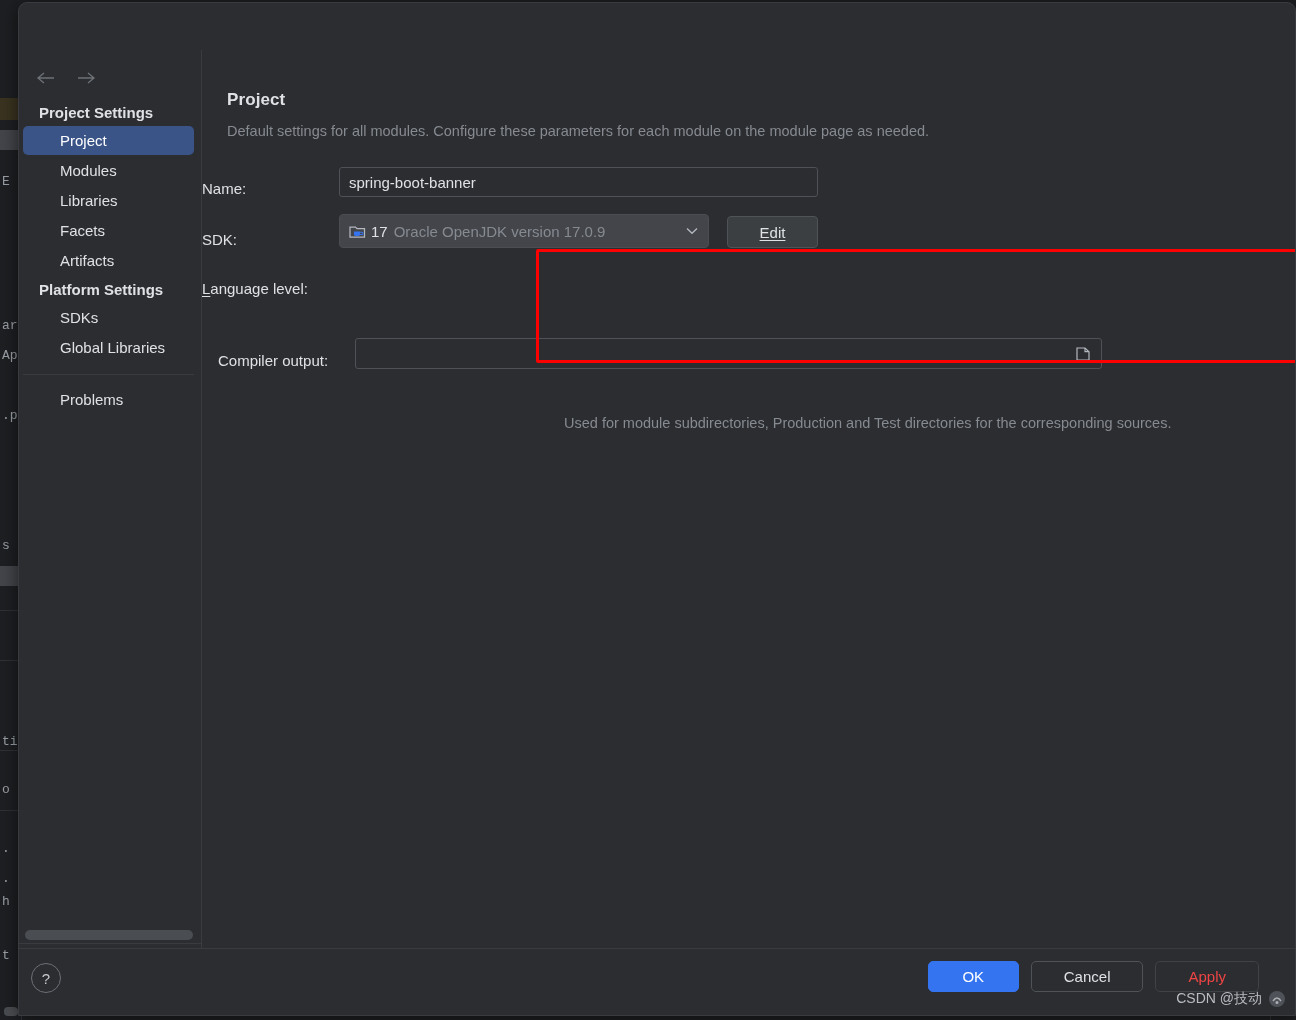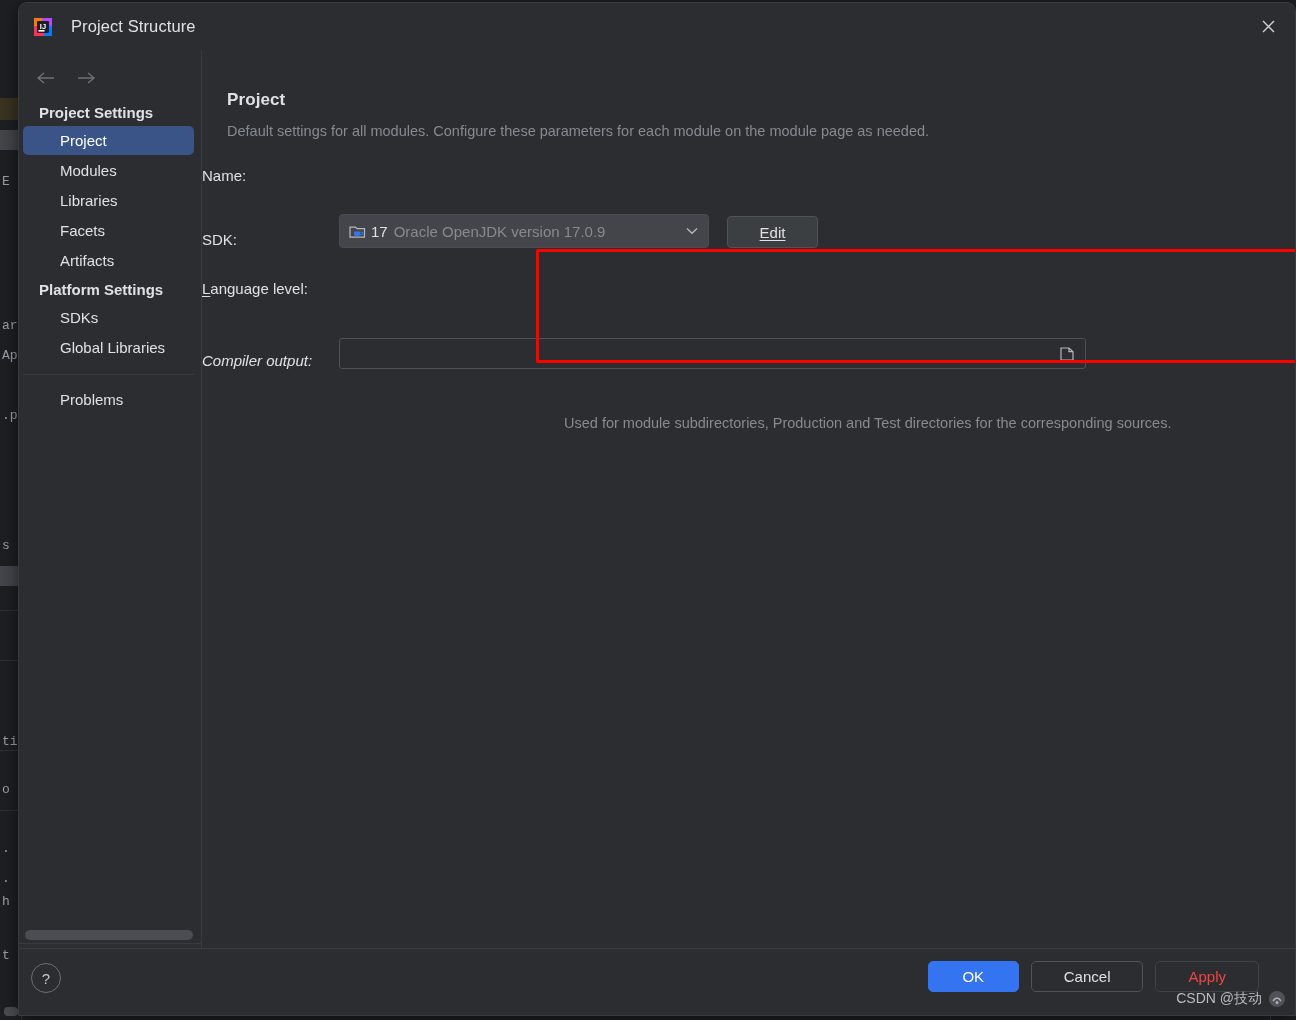--- a/index.html
+++ b/index.html
@@ -277,40 +277,20 @@
   <div class="bg-frag" style="left: 2px; top: 16px; color: rgb(154, 160, 166);">n</div>
       <div class="bg-frag" style="left: 2px; top: 462px; color: rgb(154, 160, 166);">}*</div>
       <div class="bg-frag" style="left: 2px; top: 162px; color: rgb(154, 160, 166);">}*</div>
       <div class="bg-frag" style="left: 2px; top: 808px; color: rgb(154, 160, 166);">le</div>
       <div class="bg-frag" style="left: 2px; top: 838px; color: rgb(154, 160, 166);">p</div>
     </div>
 </div>
 
 <div id="dialog">
 
-  <div id="titlebar">
-    <span id="ij-logo">
-      <svg width="22" height="22" viewBox="0 0 22 22">
-        <rect x="2" y="2" width="18" height="18" rx="2" fill="#fe315d"></rect>
-        <path d="M2 2 L12 2 L12 12 L2 12 Z" fill="#f97a12"></path>
-        <path d="M10 2 L20 2 L20 12 L10 12 Z" fill="#b04df7"></path>
-        <path d="M10 10 L20 10 L20 20 L10 20 Z" fill="#087cfa"></path>
-        <path d="M2 10 L12 10 L12 20 L2 20 Z" fill="#fe315d"></path>
-        <rect x="5" y="5" width="12" height="12" rx="1" fill="#1e1f22"></rect>
-        <text x="11" y="12.5" font-size="7.5" font-family="Liberation Sans, sans-serif" fill="#ffffff" text-anchor="middle" font-weight="bold">IJ</text>
-        <rect x="6.5" y="14" width="6" height="1.6" fill="#ffffff"></rect>
-      </svg>
-    </span>
-    <span id="title-text">Project Structure</span>
-    <div id="close-btn">
-      <svg width="15" height="15" viewBox="0 0 15 15">
-        <path d="M2 2 L13 13 M13 2 L2 13" stroke="#cfd2d6" stroke-width="1.4" fill="none"></path>
-      </svg>
-    </div>
-  </div>
 
   <div id="dialog-body">
 
     <div id="sidebar">
       <div id="nav-arrows">
         <span class="nav-arrow">
           <svg width="19" height="14" viewBox="0 0 19 14">
             <path d="M8 2 L2 7 L8 12 M2 7 L18 7" stroke="#6e7277" stroke-width="1.3" fill="none"></path>
           </svg>
         </span>
@@ -342,20 +322,23 @@
       <div id="sidebar-scroll-track"></div>
       <div id="sidebar-scrollbar"></div>
     </div>
 
     <div id="content">
       <div id="page-title">Project</div>
       <div id="page-desc">Default settings for all modules. Configure these parameters for each module on the module page as needed.</div>
 
       <div class="form-row" style="left:0px; top:117px;">
         <div class="form-label" style="width:137px;">Name:</div>
+        <div class="text-input" style="width:479px; height:30px;">
+          <span>spring-boot-banner</span>
+        </div>
       </div>
 
       <div class="form-row" style="left:0px; top:164px;">
         <div class="form-label" style="width:137px;">SDK:</div>
         <div class="combo" style="width:370px; height:34px;">
           <span style="display:flex;align-items:center;">
             <svg width="17" height="15" viewBox="0 0 17 15">
               <path d="M1 3 L6.5 3 L8 4.6 L15.5 4.6 L15.5 13 L1 13 Z" fill="none" stroke="#b4b8bf" stroke-width="1.25"></path>
               <path d="M5 7.5 L11 7.5 L11 10.5 Q11 12 9 12 L7 12 Q5 12 5 10.5 Z" fill="#3574f0"></path>
               <path d="M11 8.3 L13 8.3 Q14 8.3 14 9.4 Q14 10.5 13 10.5 L11 10.5" fill="none" stroke="#3574f0" stroke-width="1.1"></path>
@@ -373,21 +356,21 @@
           <span class="mnemonic">Edit</span>
         </div>
       </div>
 
       <div class="form-row" style="left:0px; top:230px;">
         <div class="form-label" style="width:137px;">
           <span class="mnemonic">L</span><span>anguage level:</span>
         </div>
       </div>
 
-      <div class="form-row" style="left:0px; top:288px;font-style:italic;">
+      <div class="form-row" style="left:16px; top:288px;">
         <div class="form-label" style="width:137px;">Compiler output:</div>
         <div class="text-input" style="width:747px; height:31px; position:relative;">
           <span></span>
           <span class="browse-icon">
             <svg width="16" height="15" viewBox="0 0 16 15">
               <path d="M2 1.5 L10 1.5 L14 5.2 L14 13.5 L2 13.5 Z" fill="none" stroke="#b4b8bf" stroke-width="1.2"></path>
               <path d="M10 1.5 L10 5.2 L14 5.2" fill="none" stroke="#b4b8bf" stroke-width="1.2"></path>
             </svg>
           </span>
         </div>

